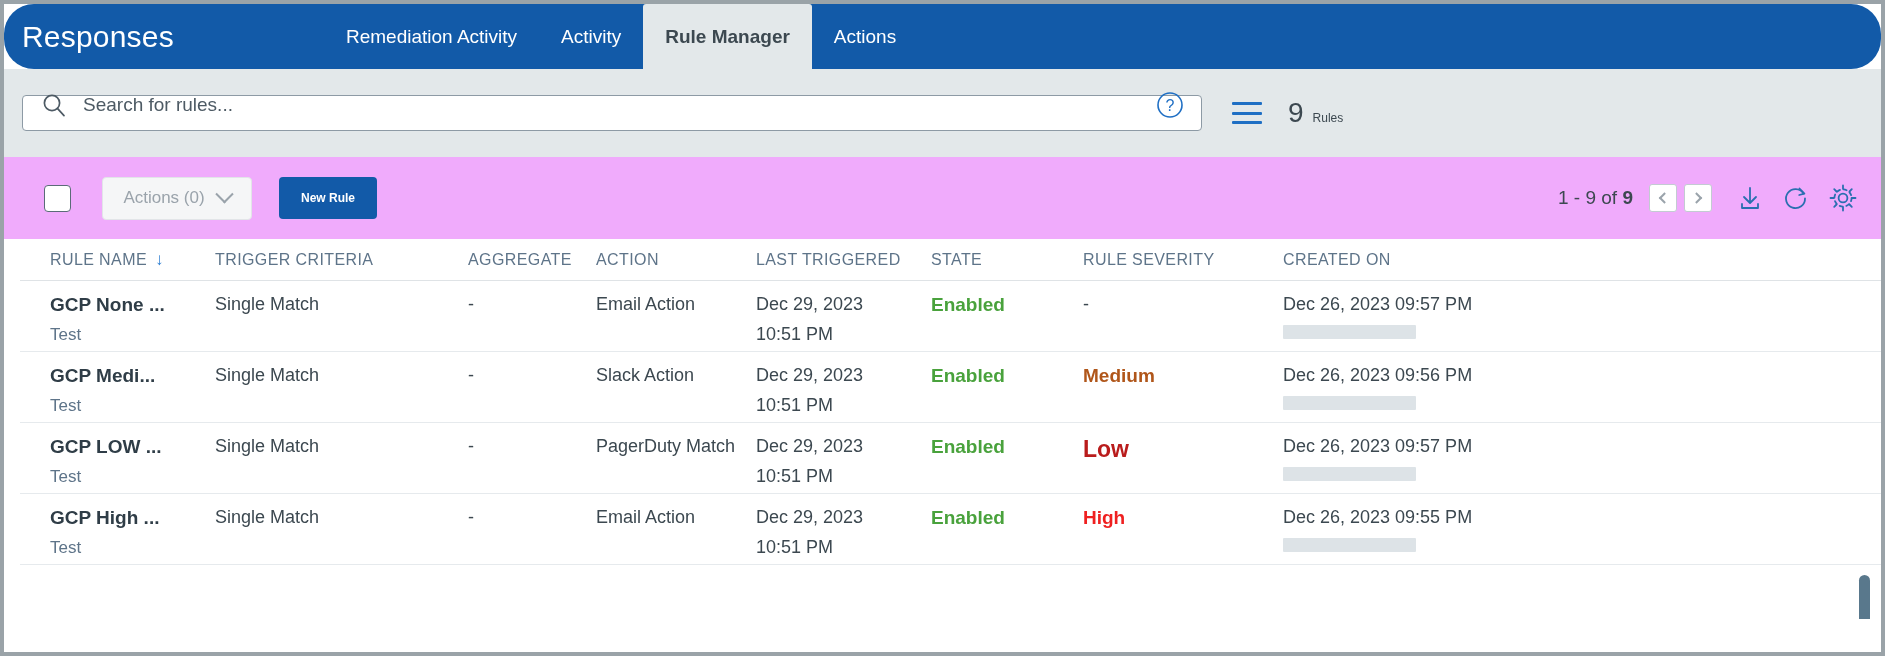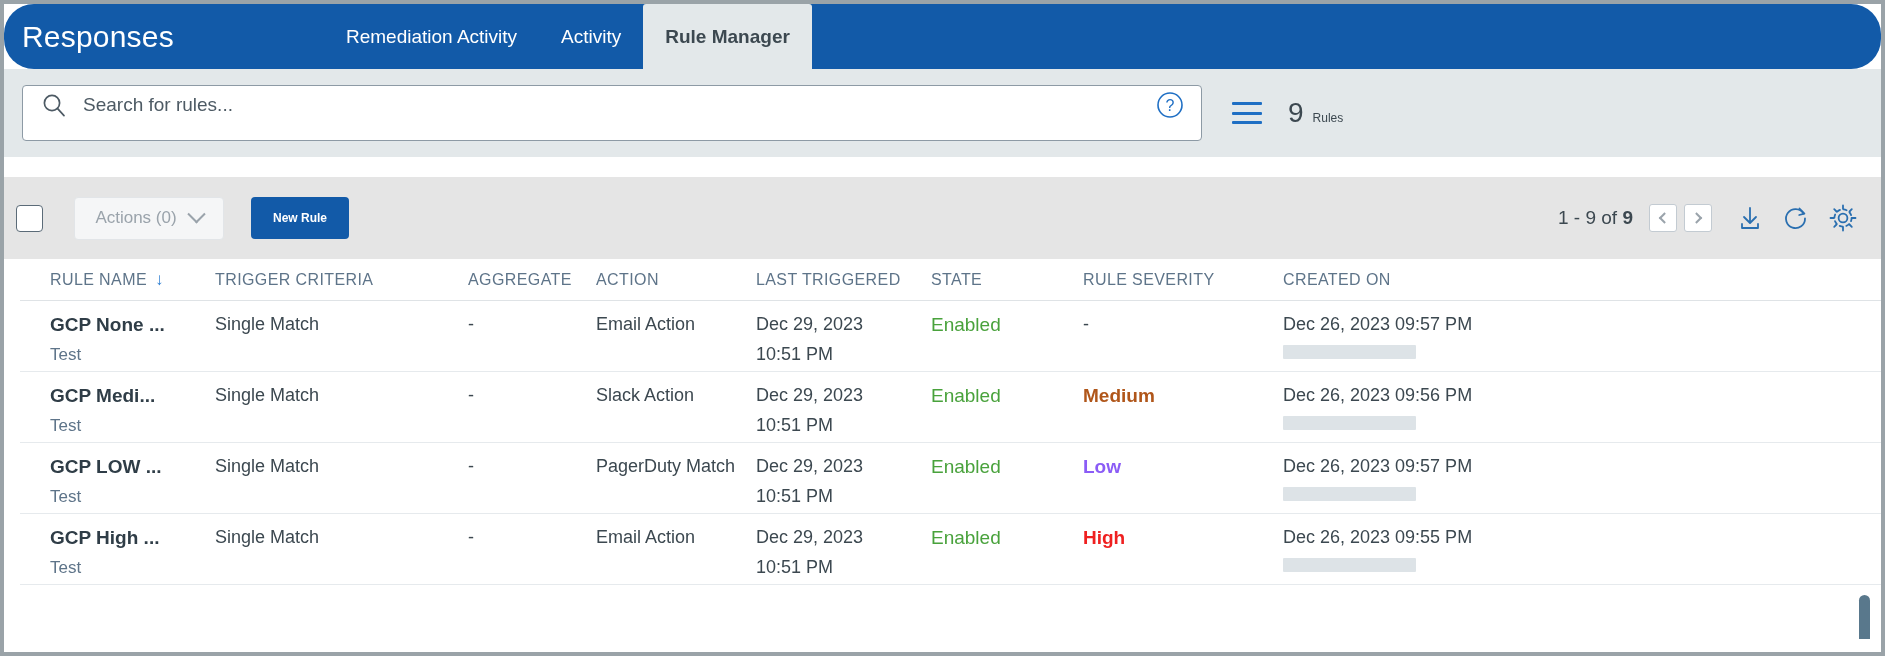--- a/index.html
+++ b/index.html
@@ -69,21 +69,21 @@
     position: relative;
     height: 88px;
     background: #e3e8ea;
     display: flex;
     align-items: center;
     padding: 0 18px;
   }
   .search-box {
     position: relative;
     flex: 0 0 1180px;
-    height: 56px;
+    height: 36px;
     background: #ffffff;
     border: 1px solid #8d9aa5;
     border-radius: 4px;
     display: flex;
     align-items: center;
     padding: 0 10px 16px 18px;
   }
   .search-icon { flex: 0 0 auto; display: flex; align-items: center; }
   .search-input {
     flex: 1 1 auto;
@@ -116,25 +116,24 @@
     gap: 9px;
     white-space: nowrap;
   }
   .rules-count .num { font-size: 28px; color: #3c4850; font-weight: 400; }
   .rules-count .lbl { font-size: 12px; color: #3c4850; }
 
   
   .toolbar {
     position: relative;
     height: 82px;
-    background: #e5e5e5;
-    display: flex;
-    align-items: center;
-    padding: 0 22px 0 12px;
-    margin-top: 20px;
+    background: #f0abfc;
+    display: flex;
+    align-items: center;
+    padding: 0 22px 0 40px;
   }
   .row-checkbox {
     width: 27px; height: 27px;
     border: 1px solid #5b6b78;
     border-radius: 4px;
     background: #fff;
     cursor: pointer;
     flex: 0 0 auto;
   }
   .actions-dropdown {
@@ -234,23 +233,23 @@
     align-items: flex-start;
     padding: 13px 0 0 30px;
     border-bottom: 1px solid #e6eaed;
     height: 71px;
     cursor: pointer;
   }
   .td { font-size: 18px; color: #3c4850; white-space: nowrap; }
   .cell-main { font-weight: bold; color: #2f3d47; font-size: 19px; }
   .cell-sub { color: #5e7489; font-size: 17px; margin-top: 9px; }
   .cell-line2 { margin-top: 9px; }
-  .state-enabled { color: #49a23c; font-weight: normal; font-size: 19px; }
+  .state-enabled { color: #49a23c; font-weight: bold; font-size: 19px; }
   .sev-medium { color: #b0561a; font-weight: bold; font-size: 19px; }
-  .sev-low { color: #8b5cf6; font-weight: bold; font-size: 19px; }
+  .sev-low { color: #b91c1c; font-weight: bold; font-size: 23px; }
   .sev-high { color: #ef2020; font-weight: bold; font-size: 19px; }
   .sev-none { color: #3c4850; font-weight: normal; }
   .redact-bar {
     margin-top: 10px;
     height: 14px;
     width: 133px;
     background: #dde3e7;
     border-radius: 1px;
   }
 
@@ -286,20 +285,21 @@
 <body>
 
 <div id="app">
 
   <div class="navbar">
     <div class="brand">Responses</div>
     <div class="navtabs">
       <div class="navtab">Remediation Activity</div>
       <div class="navtab">Activity</div>
       <div class="navtab active">Rule Manager</div>
+      <div class="navtab">Actions</div>
     </div>
   </div>
 
   <div class="searchbar-region">
     <div class="search-box">
       <span class="search-icon">
         <svg width="26" height="26" viewBox="0 0 26 26">
           <circle cx="11" cy="11" r="7.6" fill="none" stroke="#4d5a64" stroke-width="1.7"></circle>
           <line x1="16.4" y1="16.4" x2="23" y2="23.6" stroke="#4d5a64" stroke-width="1.7" stroke-linecap="round"></line>
         </svg>

